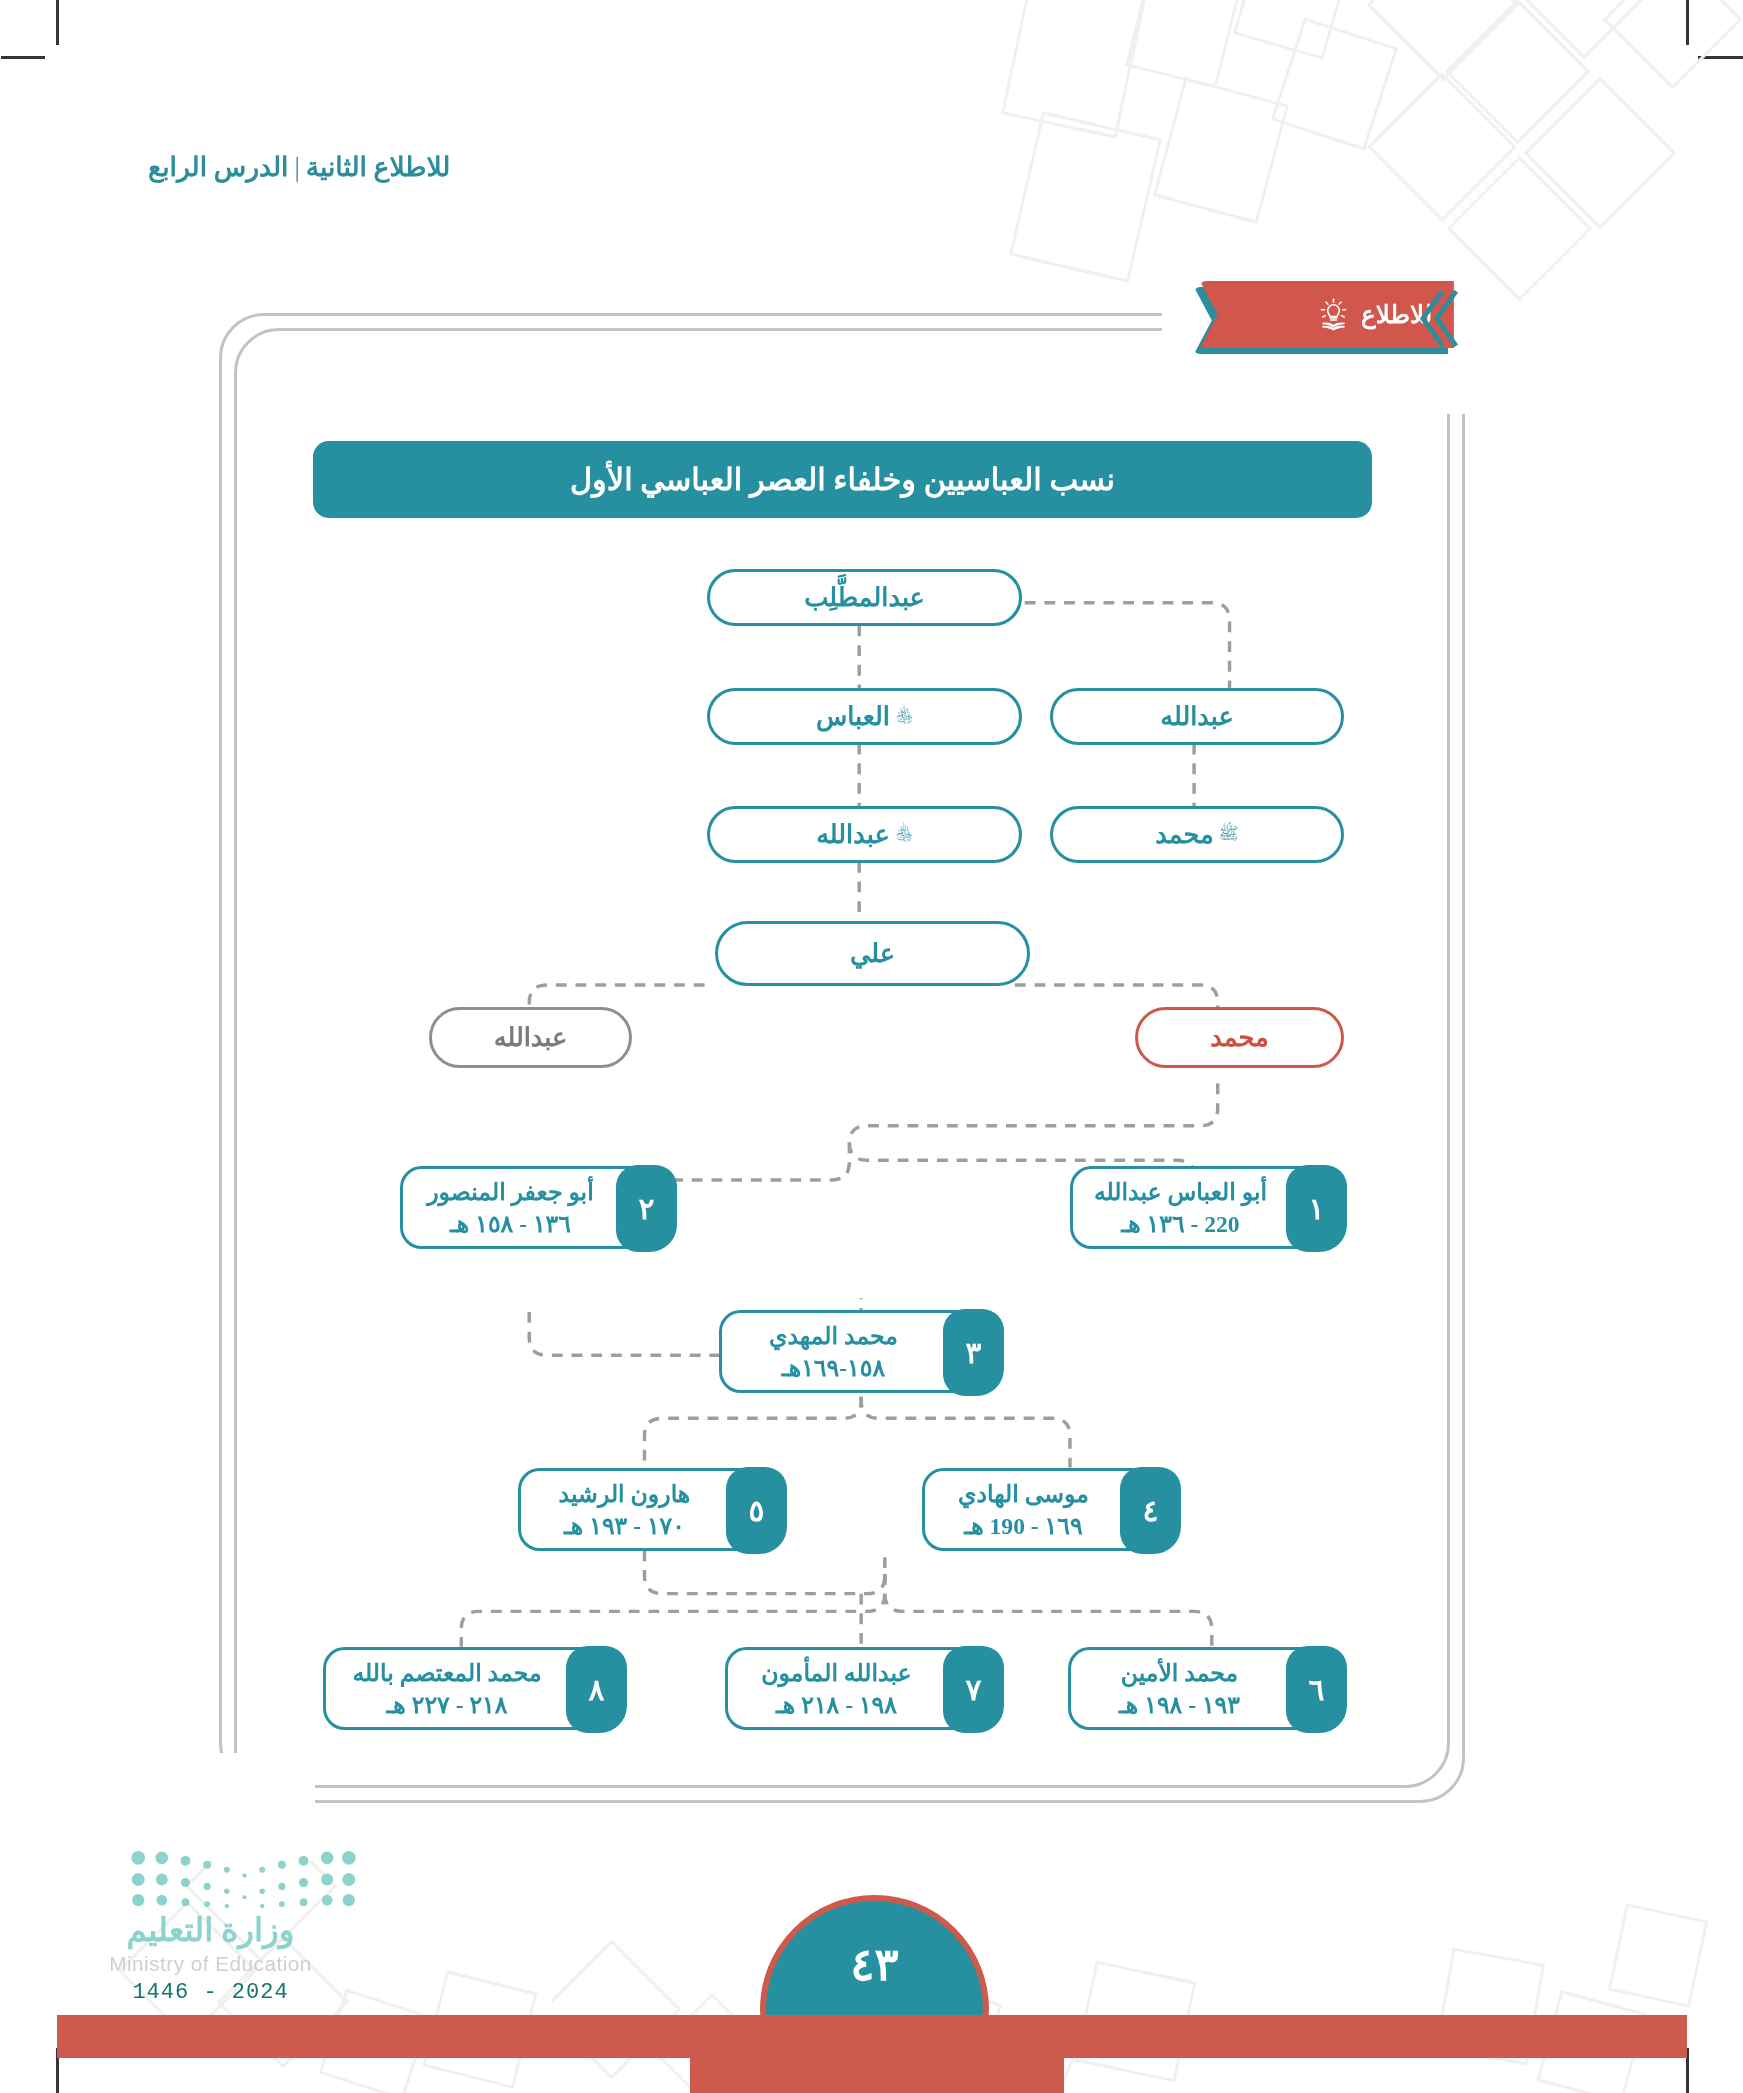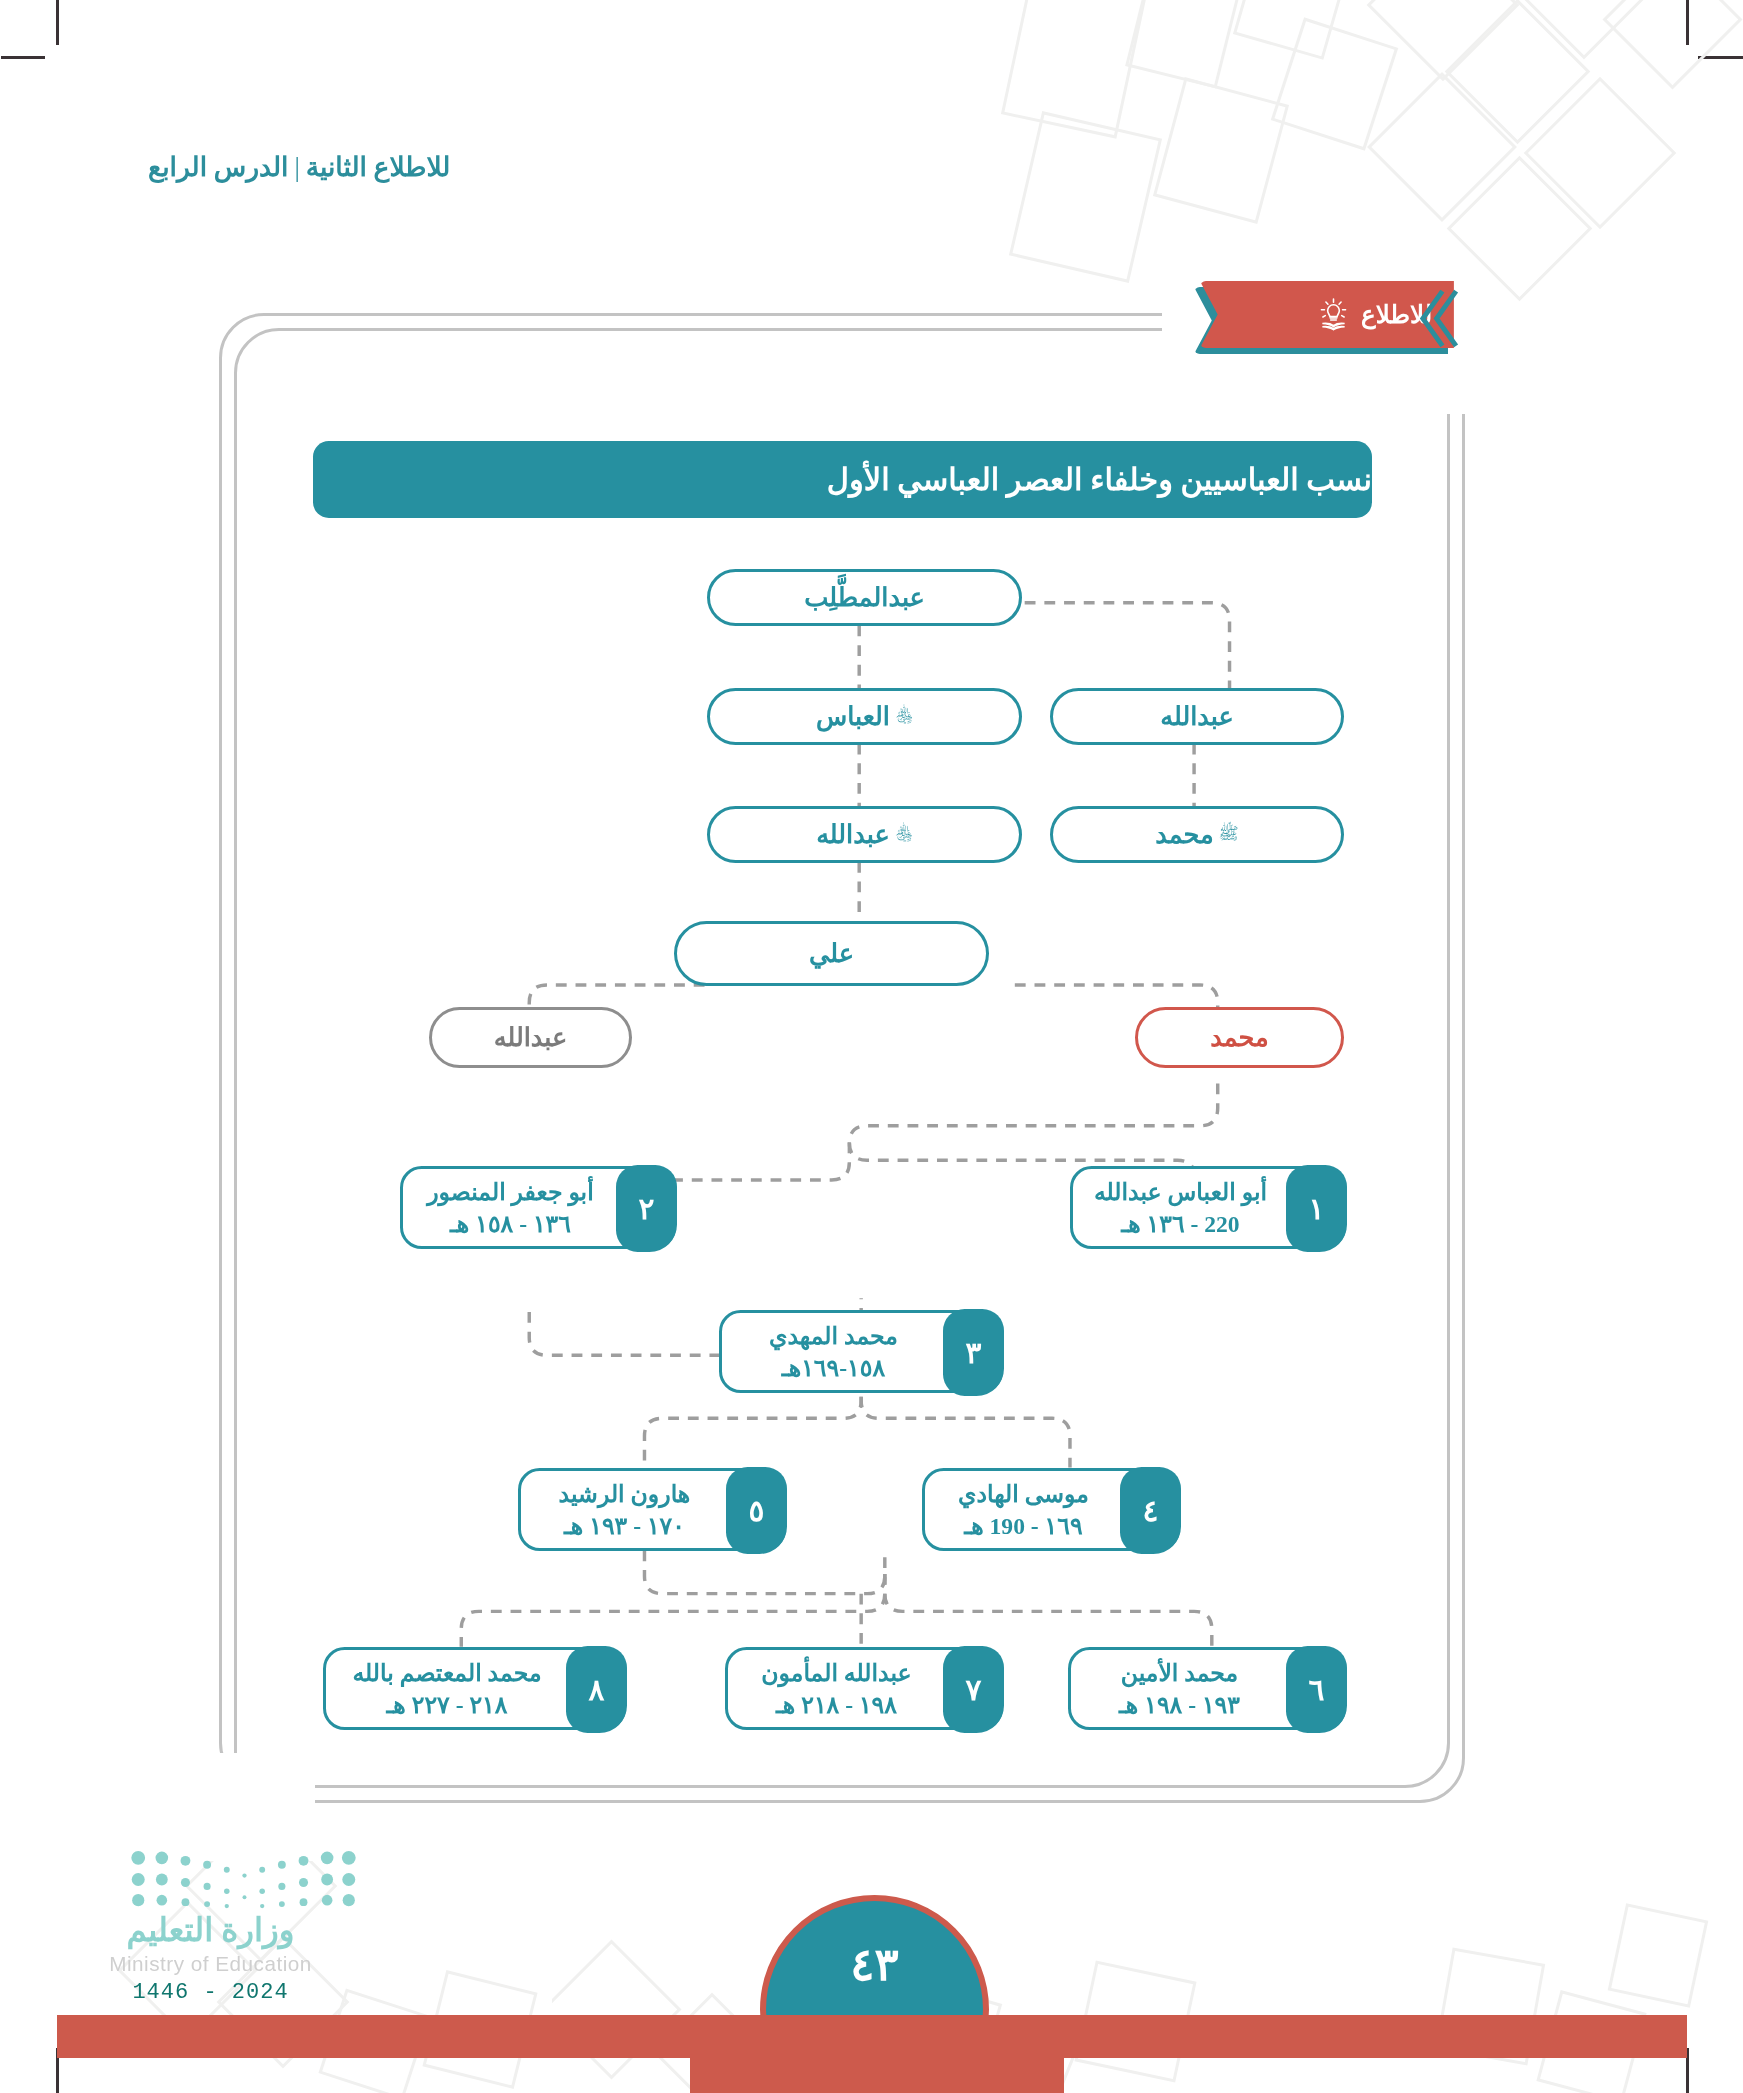--- a/index.html
+++ b/index.html
@@ -151,20 +151,21 @@
   .title-bar {
     position: absolute;
     top: 441px;
     left: 313px;
     width: 1059px;
     height: 77px;
     background: #2690a0;
     border-radius: 15.8px;
     display: flex;
     align-items: center;
+    justify-content: center;
   }
   .title-bar .t {
     color: #ffffff;
     font-family: "Liberation Serif", serif;
     font-size: 30.5px;
     font-weight: bold;
     letter-spacing: 0px;
     white-space: nowrap;
   }
 
@@ -489,21 +490,21 @@
     </span>
   </div>
 
   <div class="node" style="top:806px;left:1050px;width:294px;height:57px;">
     <span class="nm">
       <span class="hon">ﷺ</span>
       <span>محمد</span>
     </span>
   </div>
 
-  <div class="node" style="top:921px;left:674px;width:315px;height:65px;">
+  <div class="node" style="top:921px;left:715px;width:315px;height:65px;">
     <span class="nm">
       <span>علي</span>
     </span>
   </div>
 
   <div class="node gray" style="top:1007px;left:429px;width:203px;height:61px;">
     <span class="nm">
       <span>عبدالله</span>
     </span>
   </div>

